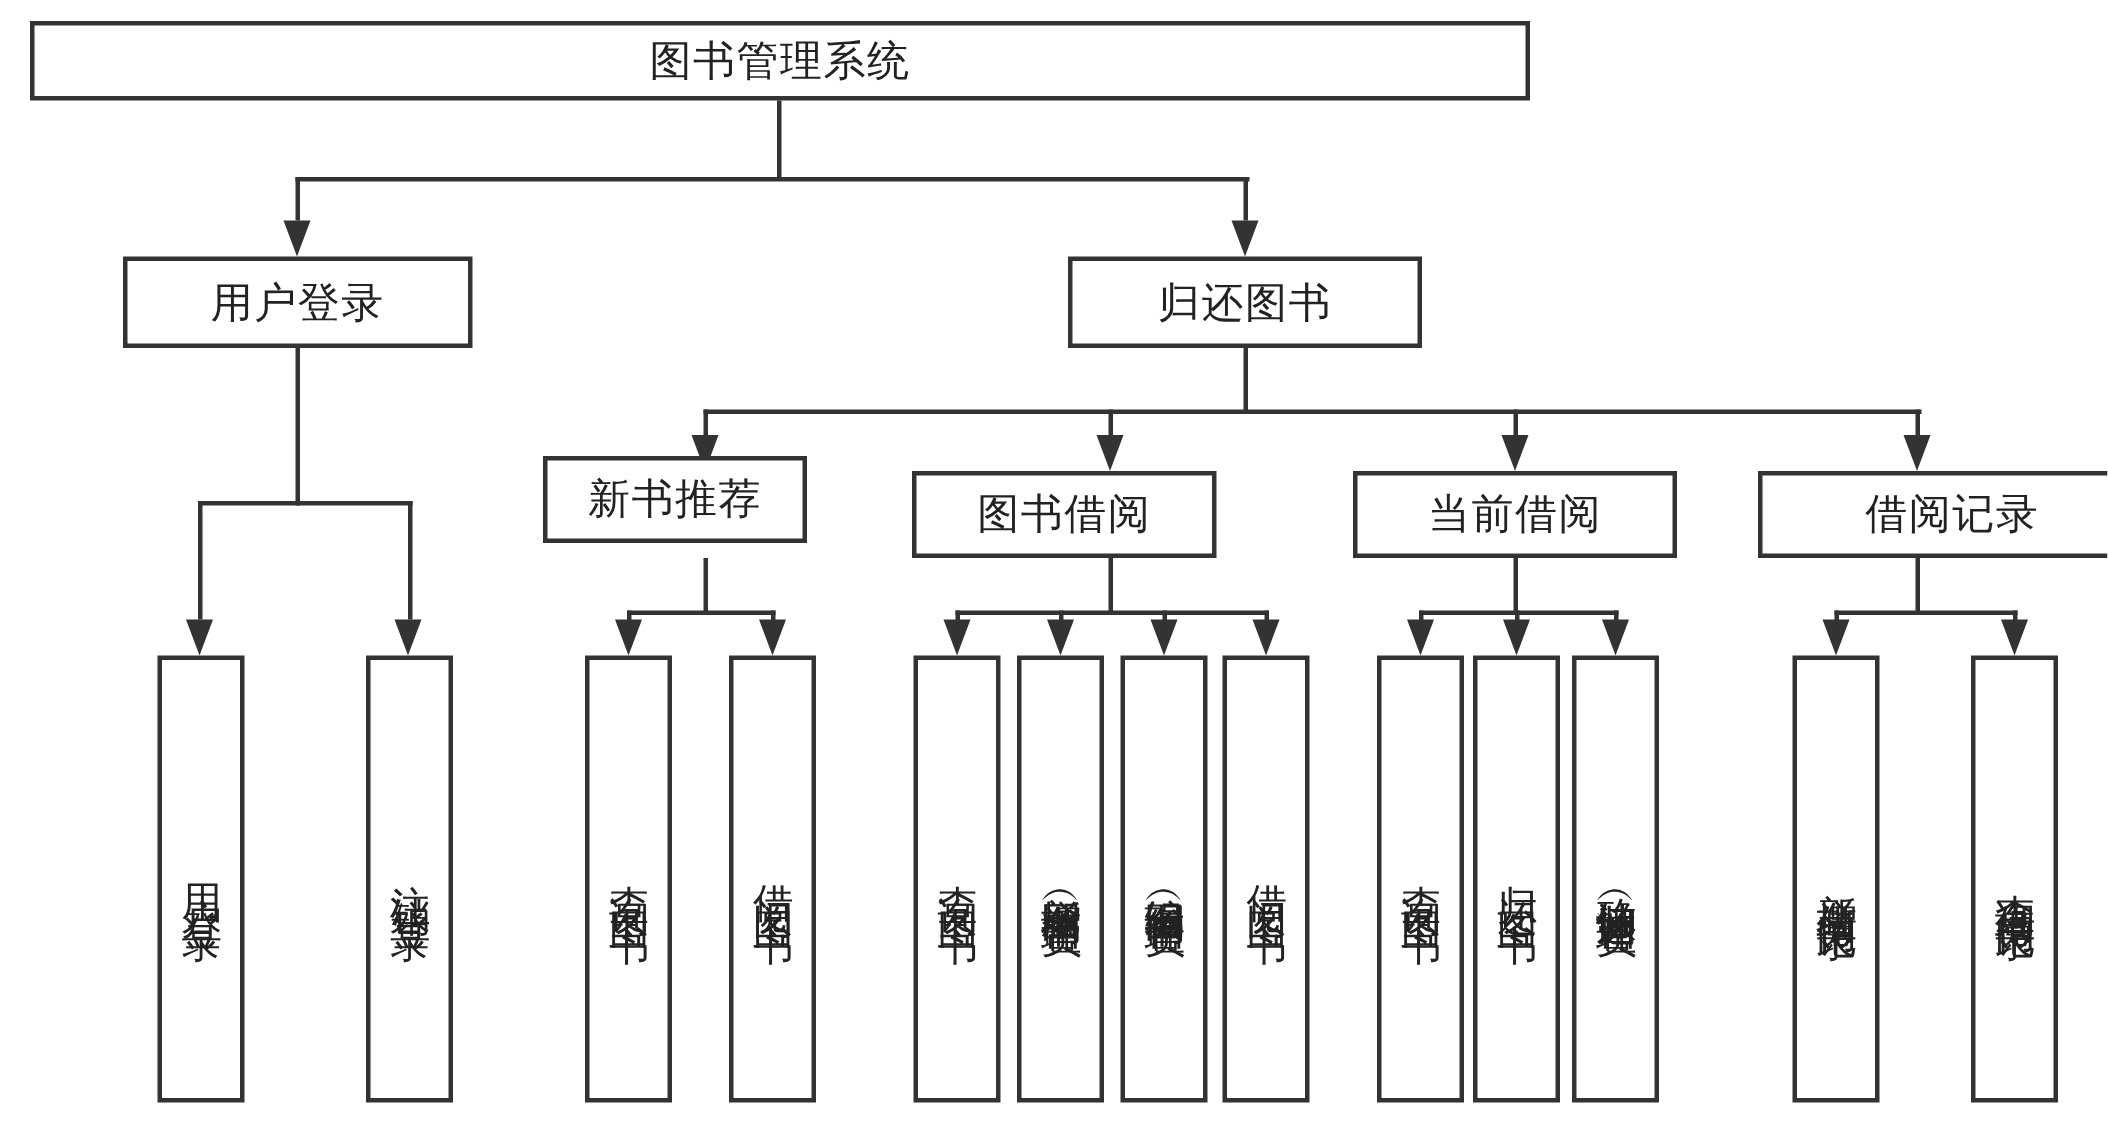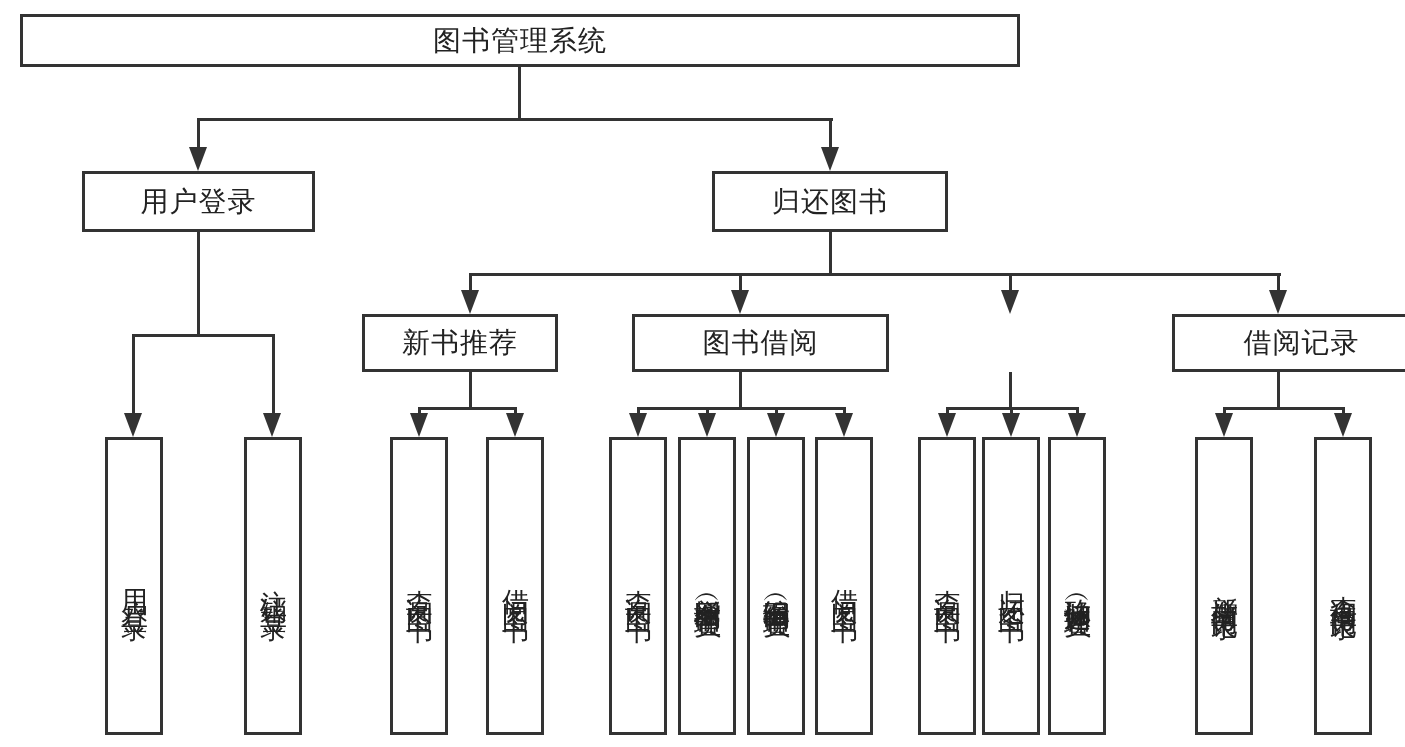--- a/index.html
+++ b/index.html
@@ -87,25 +87,28 @@
   <div class="hl" style="left:469px;top:273px;width:812px"></div>
   <div class="vl" style="left:469px;top:273px;height:19px"></div>
   <div class="tri" style="left:461px;top:290px"></div>
   <div class="vl" style="left:739px;top:273px;height:19px"></div>
   <div class="tri" style="left:731px;top:290px"></div>
   <div class="vl" style="left:1009px;top:273px;height:19px"></div>
   <div class="tri" style="left:1001px;top:290px"></div>
   <div class="vl" style="left:1277px;top:273px;height:19px"></div>
   <div class="tri" style="left:1269px;top:290px"></div>
 
-  <div class="box h" style="left:362px;top:314px;width:196px;height:58px">
+  <div class="box h" style="left:362px;top:304px;width:176px;height:58px">
     <span>新书推荐</span>
   </div>
-  <div class="box h" style="left:632px;top:314px;width:257px;height:58px">
+  <div class="box h" style="left:608px;top:314px;width:203px;height:58px">
     <span>图书借阅</span>
+  </div>
+  <div class="box h" style="left:902px;top:314px;width:216px;height:58px">
+    <span>当前借阅</span>
   </div>
   <div class="box h" style="left:1172px;top:314px;width:259px;height:58px">
     <span>借阅记录</span>
   </div>
 
   <div class="vl" style="left:469px;top:372px;height:38px"></div>
   <div class="hl" style="left:418px;top:407px;width:99px"></div>
   <div class="vl" style="left:418px;top:407px;height:8px"></div>
   <div class="tri" style="left:410px;top:413px"></div>
   <div class="vl" style="left:514px;top:407px;height:8px"></div>

